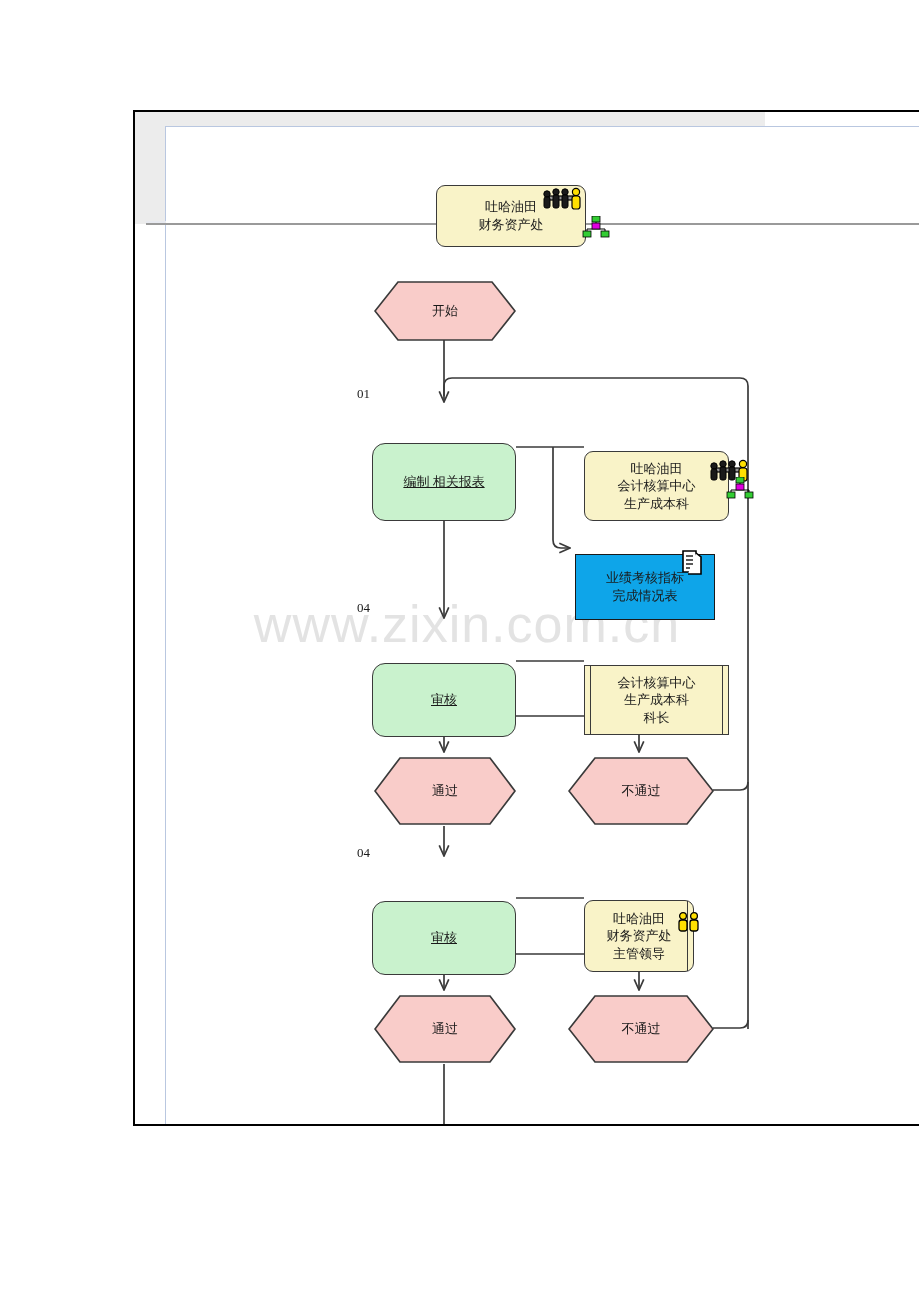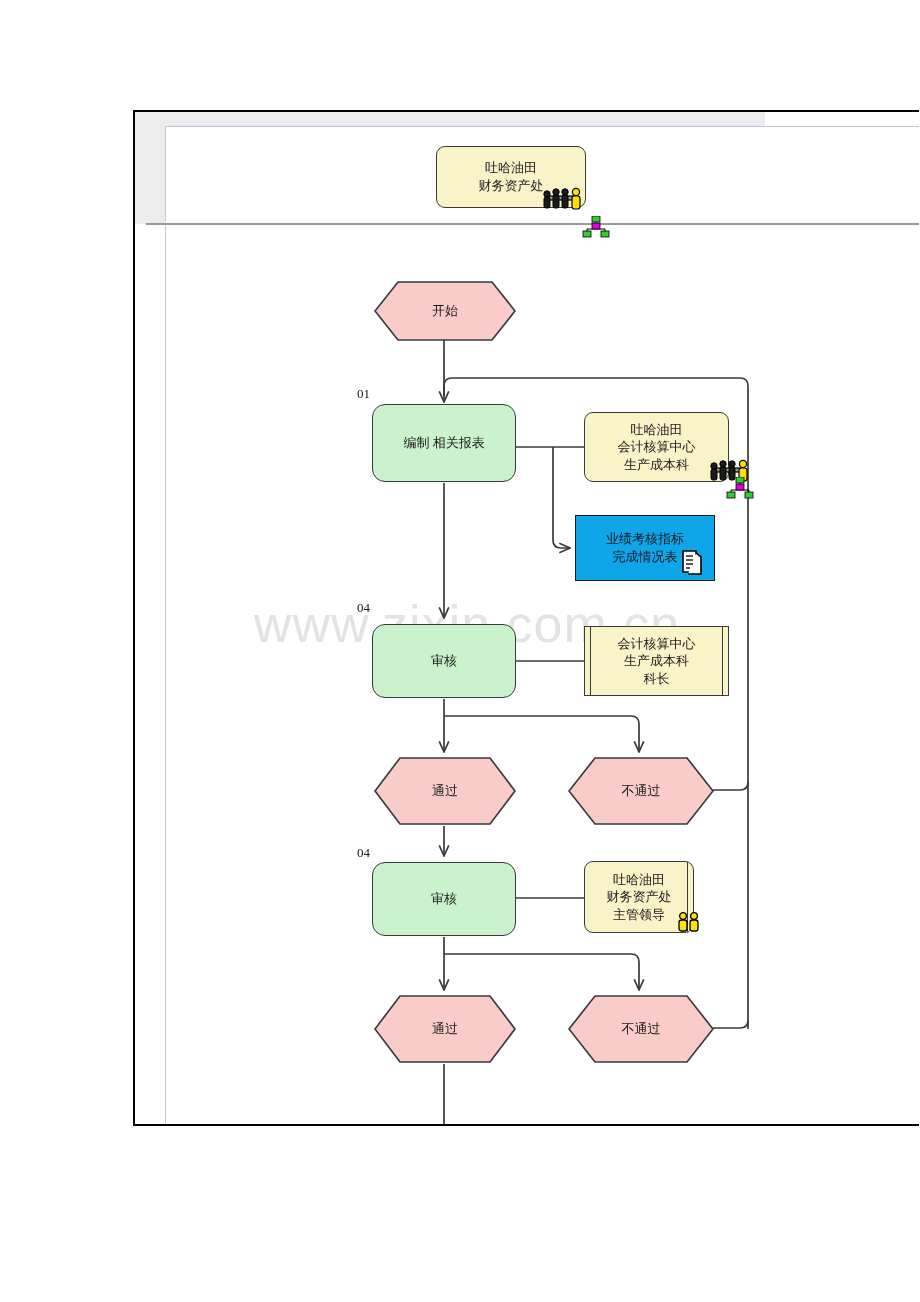--- a/index.html
+++ b/index.html
@@ -98,20 +98,21 @@
     z-index: 2;
     box-sizing: border-box;
     display: flex;
     align-items: center;
     justify-content: center;
     text-align: center;
     font-size: 13px;
     color: #1a1a1a;
     line-height: 1.35;
     white-space: pre-line;
+    margin-top: 39px;
   }
 
   
   .hex-wrap {
     position: absolute;
     z-index: 2;
   }
   .hex-wrap svg { display: block; }
   .hex-label {
     position: absolute;
@@ -123,20 +124,21 @@
     font-size: 13px;
     color: #1a1a1a;
     font-family: "Liberation Serif", "DejaVu Serif", serif;
   }
 
   
   .process {
     background: #c9f2cd;
     border: 1.4px solid #3a3a3a;
     border-radius: 13px;
+    text-decoration: underline;
   }
 
   
   .note {
     background: #f9f3c8;
     border: 1.4px solid #3a3a3a;
     border-radius: 9px;
   }
   .note-plain {
     background: #f9f3c8;

